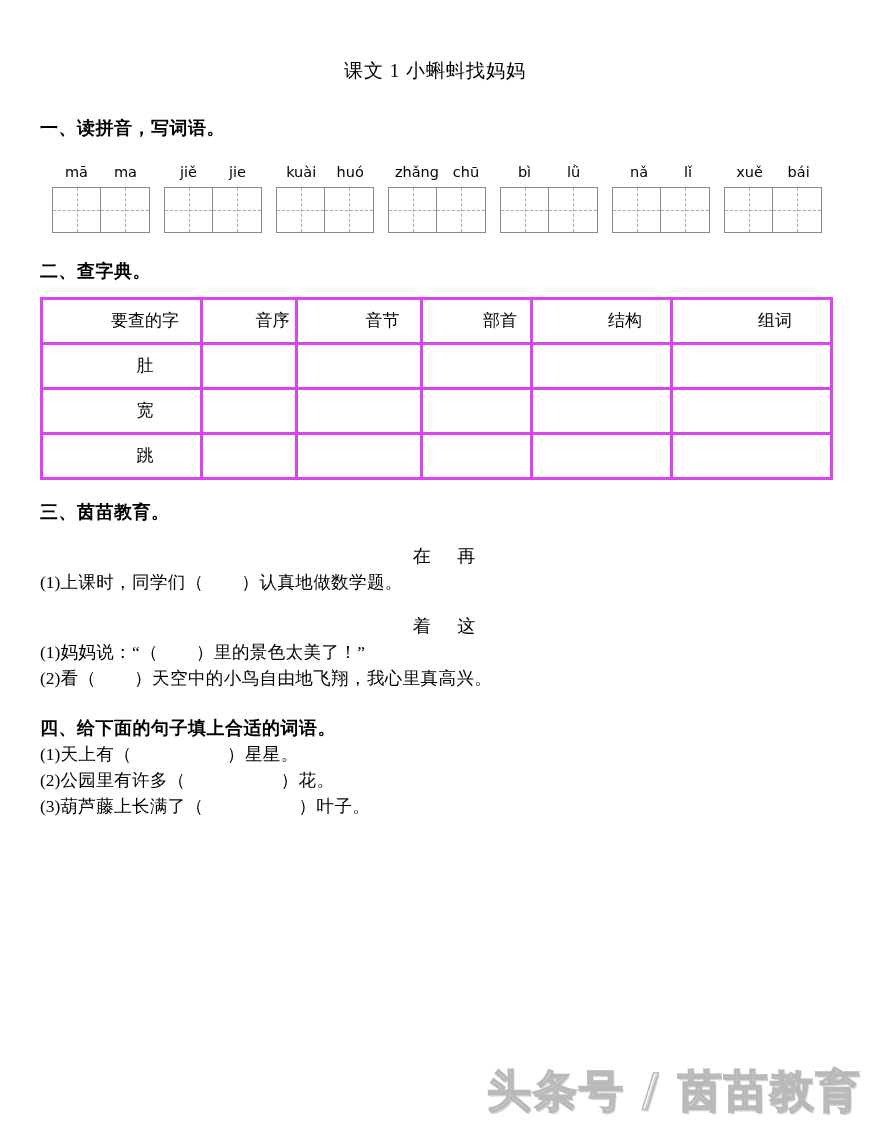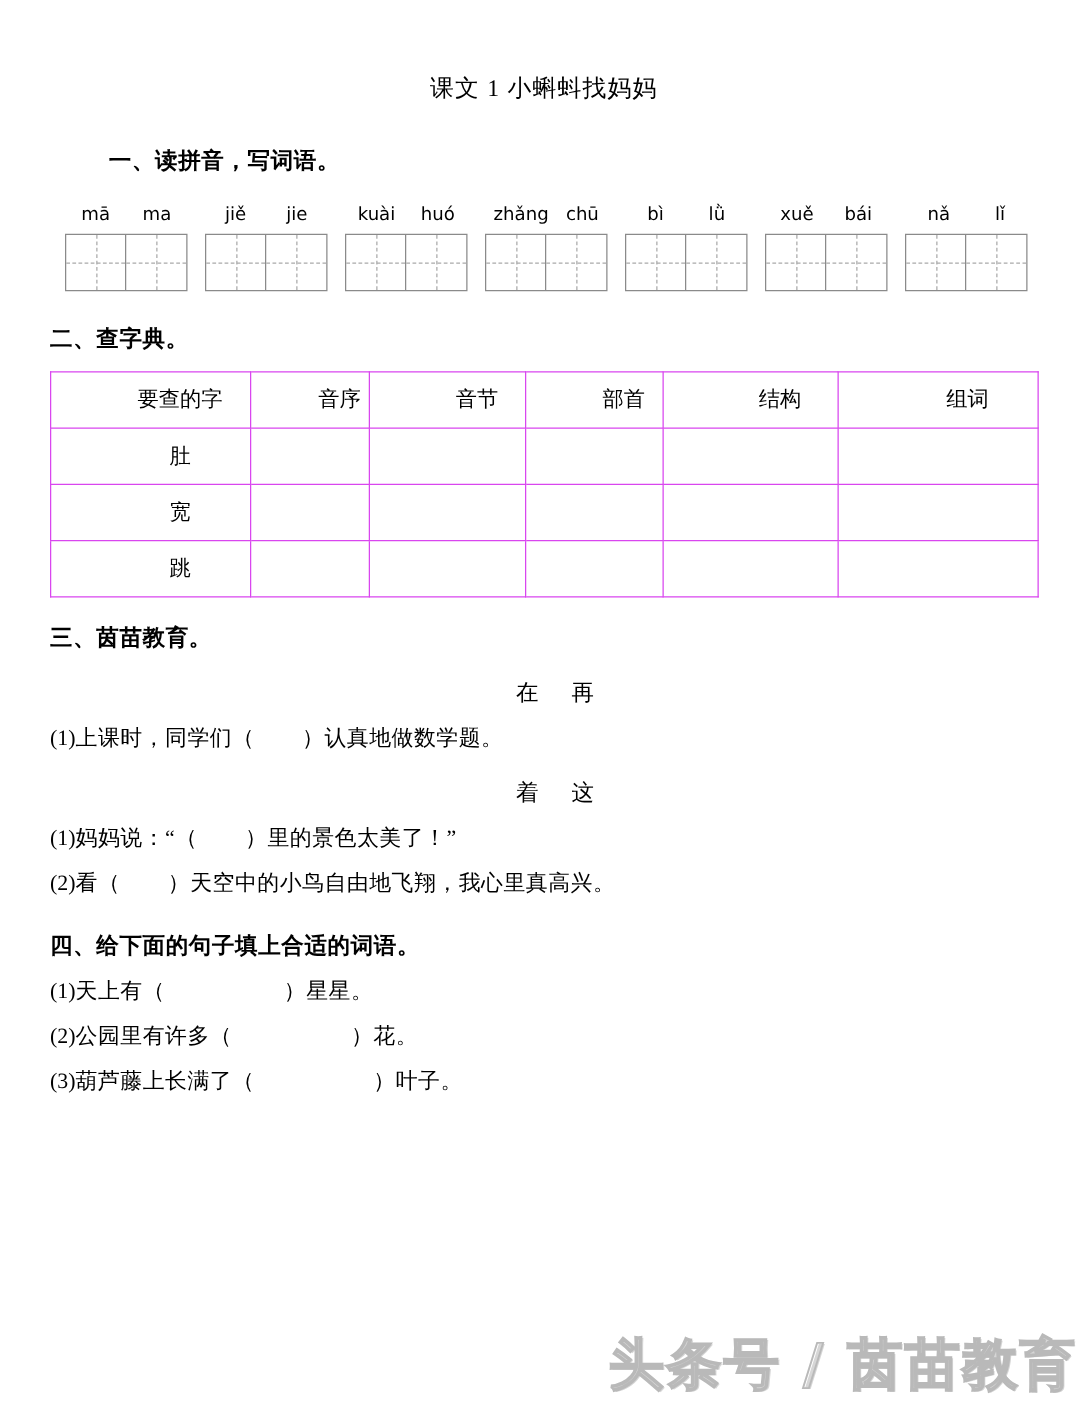--- a/index.html
+++ b/index.html
@@ -34,21 +34,21 @@
   }
 
   
   .section-heading {
     font-size: 18px;
     font-weight: 600;
     letter-spacing: 0.5px;
     margin: 0;
     font-family: "Liberation Serif", "DejaVu Serif", serif;
   }
-  .sec1-heading { padding-top: 32px; margin-left: 47px; }
+  .sec1-heading { padding-top: 32px; }
   .sec2-heading { padding-top: 26px; }
   .sec3-heading { padding-top: 20px; }
   .sec4-heading { padding-top: 26px; }
 
   
   .pinyin-area {
     margin-top: 25px;
     display: flex;
     justify-content: space-between;
     padding: 0 8px 0 12px;
@@ -101,21 +101,21 @@
 
   
   .dict-table {
     margin-top: 14px;
     width: 790px;
     border-collapse: collapse;
     table-layout: fixed;
   }
   .dict-table th,
   .dict-table td {
-    border: 1px solid #d946ef;
+    border: 3px solid #d946ef;
     height: 45px;
     text-align: center;
     vertical-align: middle;
     font-size: 17px;
     font-weight: 400;
     font-family: "Liberation Serif", "DejaVu Serif", serif;
     padding-left: 48px;
   }
   .dict-table th { font-weight: 400; }
   .col-char  { width: 160px; }
@@ -130,21 +130,21 @@
     text-align: center;
     font-size: 18px;
     letter-spacing: 2px;
     margin-top: 20px;
     padding-left: 20px;
   }
   .word-bank .bank-word { margin: 0 9px; }
 
   .question {
     font-size: 17.5px;
-    margin-top: 12px;
+    margin-top: 2px;
     letter-spacing: 0.4px;
     white-space: nowrap;
   }
   .q-num { letter-spacing: 0; }
   .blank-sm { display: inline-block; width: 38px; }
   .blank-md { display: inline-block; width: 95px; }
 
   
   .watermark {
     position: absolute;
@@ -222,33 +222,33 @@
         <span class="pinyin-syl">lǜ</span>
       </div>
       <div class="tianzige">
         <div class="tz-cell"></div>
         <div class="tz-cell"></div>
       </div>
     </div>
 
     <div class="pinyin-group">
       <div class="pinyin-row">
+        <span class="pinyin-syl">nǎ</span>
+        <span class="pinyin-syl">lǐ</span>
+      </div>
+      <div class="tianzige">
+        <div class="tz-cell"></div>
+        <div class="tz-cell"></div>
+      </div>
+    </div>
+
+    <div class="pinyin-group">
+      <div class="pinyin-row">
         <span class="pinyin-syl">xuě</span>
         <span class="pinyin-syl">bái</span>
-      </div>
-      <div class="tianzige">
-        <div class="tz-cell"></div>
-        <div class="tz-cell"></div>
-      </div>
-    </div>
-
-    <div class="pinyin-group">
-      <div class="pinyin-row">
-        <span class="pinyin-syl">nǎ</span>
-        <span class="pinyin-syl">lǐ</span>
       </div>
       <div class="tianzige">
         <div class="tz-cell"></div>
         <div class="tz-cell"></div>
       </div>
     </div>
 
   </div>
 
   <div class="section-heading sec2-heading">二、查字典。</div>

